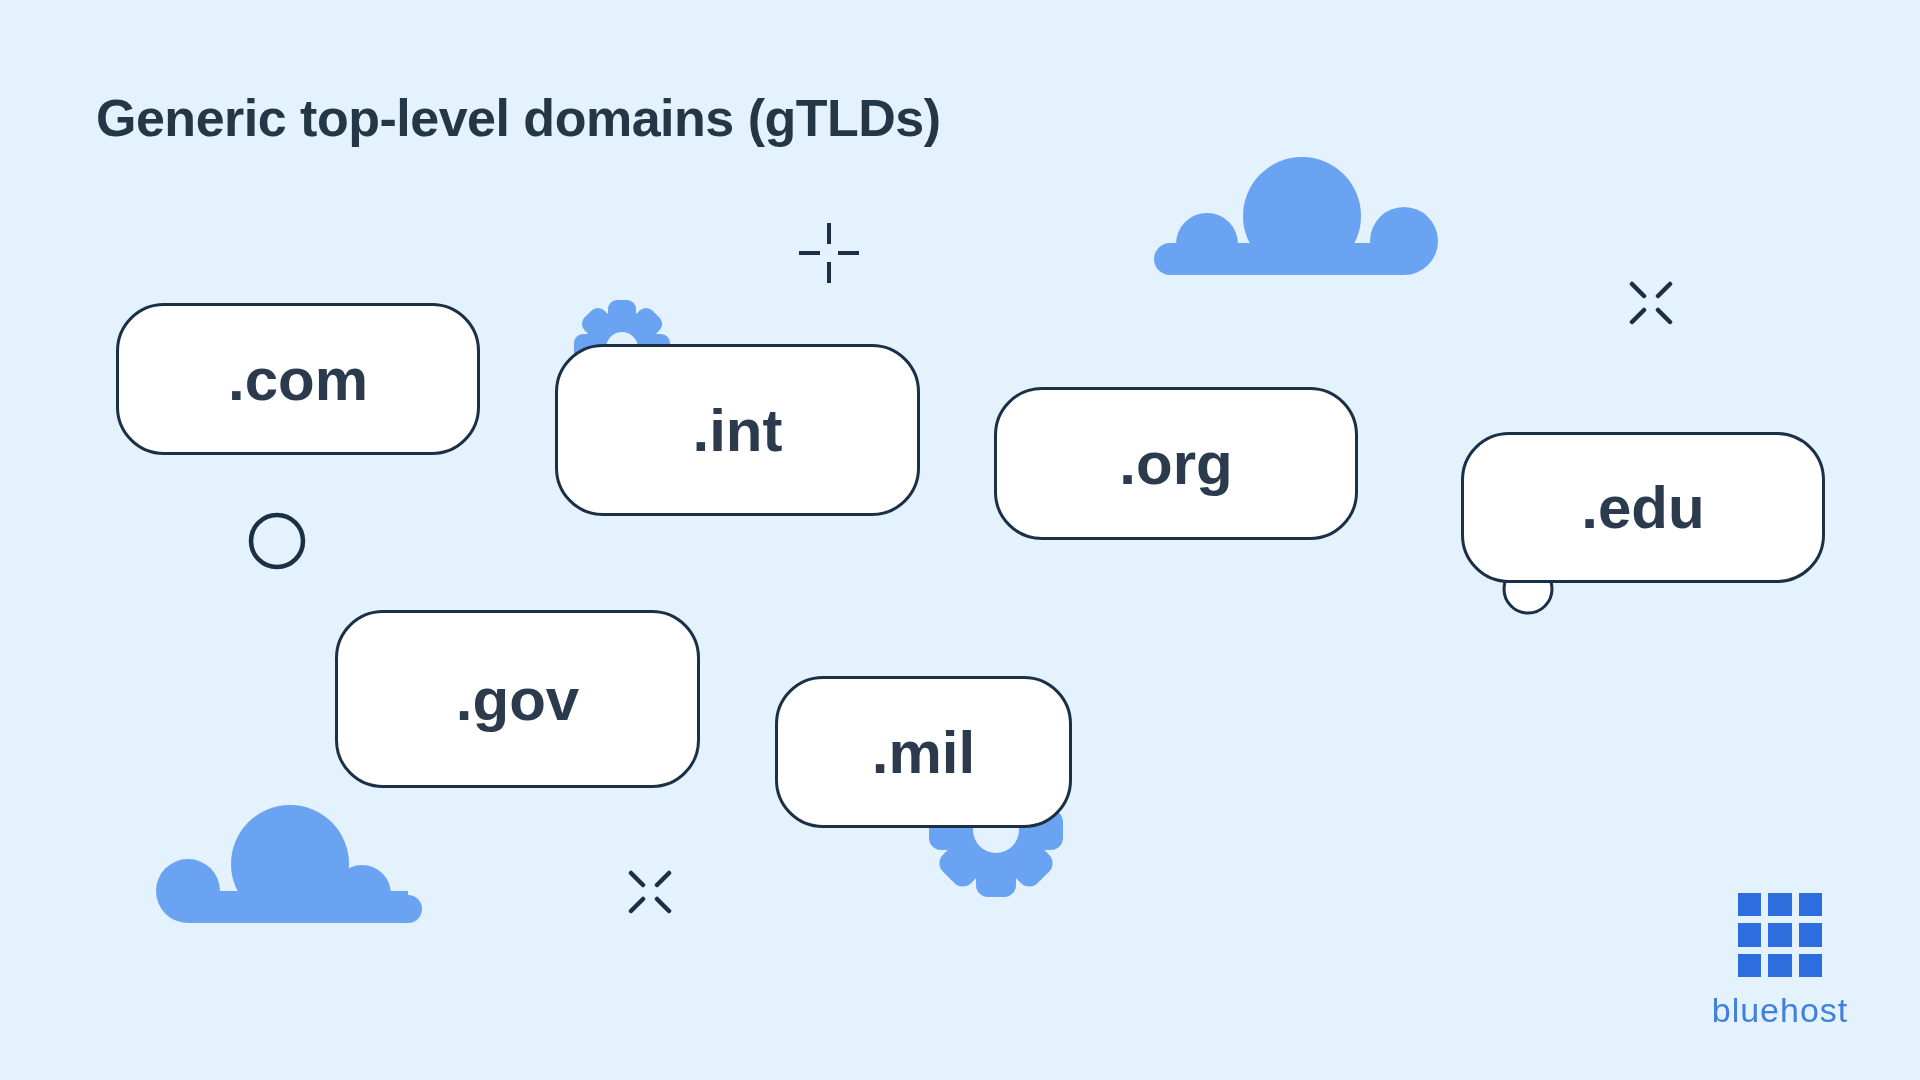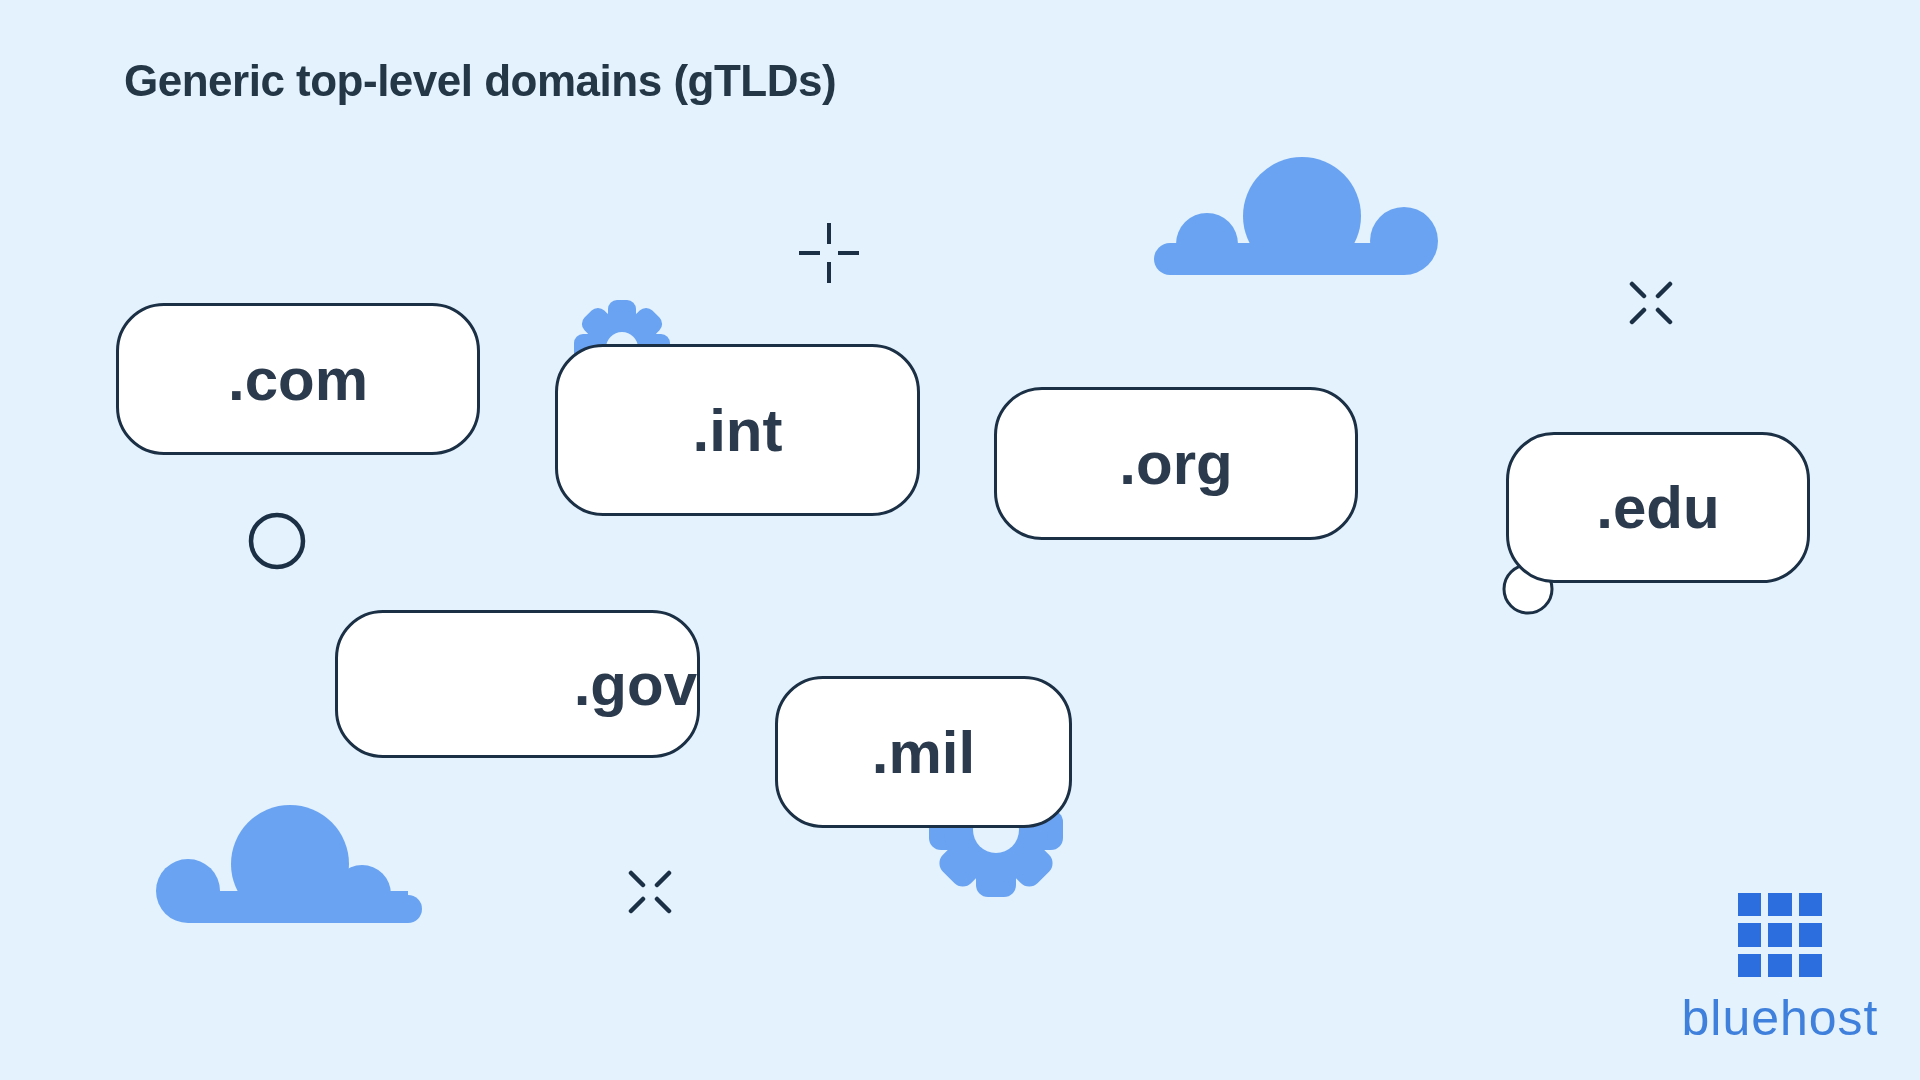--- a/index.html
+++ b/index.html
@@ -15,41 +15,41 @@
   html,body{margin:0;padding:0;}
   body{
     background:var(--background);
     font-family:"Liberation Sans", sans-serif;
     width:1920px;height:1080px;overflow:hidden;
   }
   .canvas{position:relative;width:1920px;height:1080px;background:var(--background);}
   .abs{position:absolute;}
 
   .page-title{
-    left:96px;top:56px;
-    font-size:44px;font-weight:700;color:var(--title_navy);
-    letter-spacing:-0.5px;white-space:nowrap;margin-left:28px;
+    left:96px;top:88px;
+    font-size:52px;font-weight:700;color:var(--title_navy);
+    letter-spacing:-0.5px;white-space:nowrap;
   }
 
   .pill{
     background:var(--pill_fill);
     border:3px solid var(--outline_navy);
     border-radius:48px;
     display:flex;align-items:center;justify-content:center;
     box-sizing:border-box;
   }
   .pill .pill-label{
     font-size:60px;font-weight:700;color:var(--text_navy);
     letter-spacing:0px;
   }
   .pill-com {left:116px; top:303px; width:364px; height:152px;}
   .pill-int {left:555px; top:344px; width:365px; height:172px;}
   .pill-org {left:994px; top:387px; width:364px; height:153px;align-items:center;}
-  .pill-edu {left:1506px;top:432px; width:304px; height:151px;}
-  .pill-gov {left:335px; top:610px; width:365px; height:148px;justify-content:flex-end;}
+  .pill-edu {left:1461px;top:432px; width:364px; height:151px;}
+  .pill-gov {left:335px; top:610px; width:365px; height:178px;}
   .pill-mil {left:775px; top:676px; width:297px; height:152px;}
   .pill-info{left:1214px;top:740px; width:364px; height:152px;}
 
   .cloud-a{left:1152px;top:157px;width:300px;height:120px;}
   .cloud-b{left:150px;top:805px;width:292px;height:120px;}
   .gear-a{left:570px;top:296px;width:104px;height:104px;}
   .gear-b{left:924px;top:758px;width:144px;height:144px;}
   .sparkle-plus{left:799px;top:223px;width:60px;height:60px;}
   .sparkle-x-1{left:1629px;top:281px;width:44px;height:44px;}
   .sparkle-x-2{left:628px;top:870px;width:44px;height:44px;}
@@ -58,21 +58,21 @@
 
   .brand{left:1660px;top:893px;width:240px;height:160px;display:flex;flex-direction:column;align-items:center;}
   .brand-grid{
     width:84px;height:84px;
     display:grid;grid-template-columns:repeat(3,1fr);grid-template-rows:repeat(3,1fr);
     gap:7px;
   }
   .brand-grid .sq{background:var(--brand_square_blue);}
   .brand-wordmark{
     margin-top:16px;
-    font-size:50px;font-weight:400;color:var(--brand_text_blue);
+    font-size:34px;font-weight:400;color:var(--brand_text_blue);
     letter-spacing:1px;line-height:1;
   }
 </style>
 </head>
 <body>
 
 <div class="canvas">
 
   <svg class="abs cloud-a" viewBox="0 0 300 120" aria-hidden="true">
     <g fill="var(--decor_blue)">

